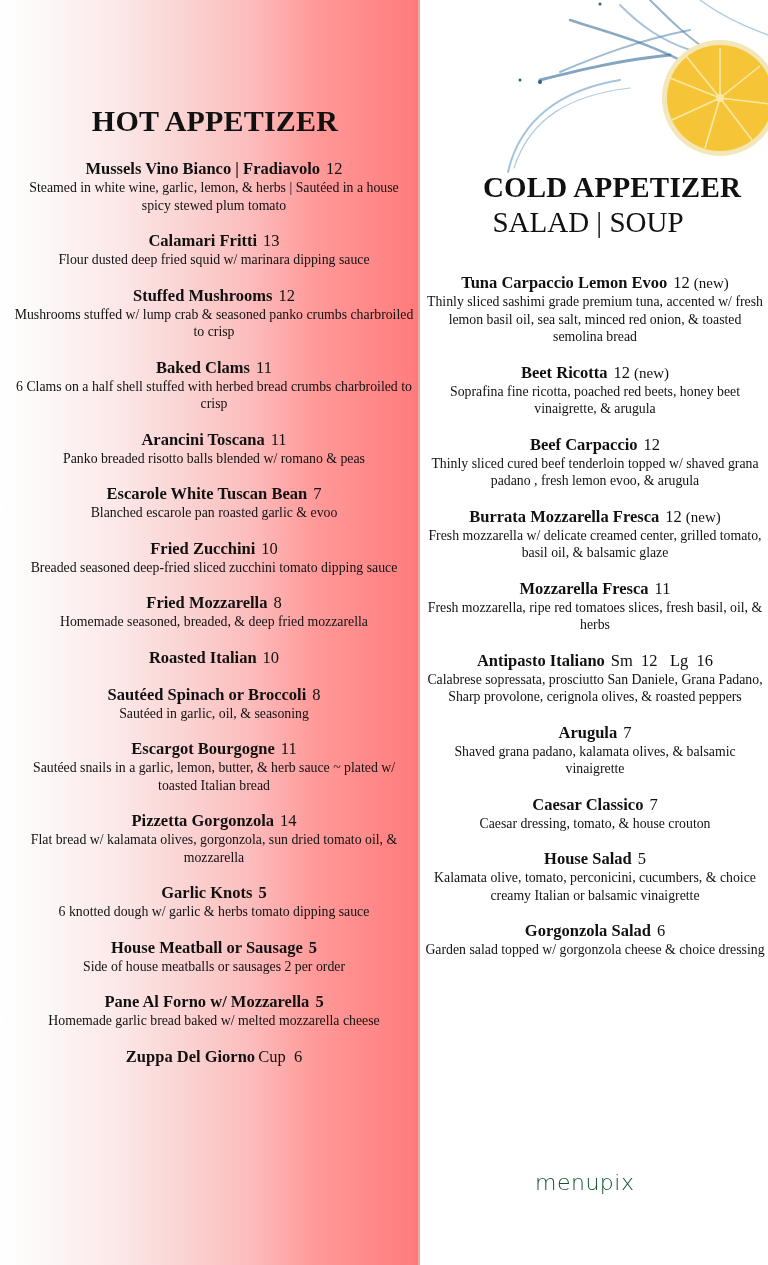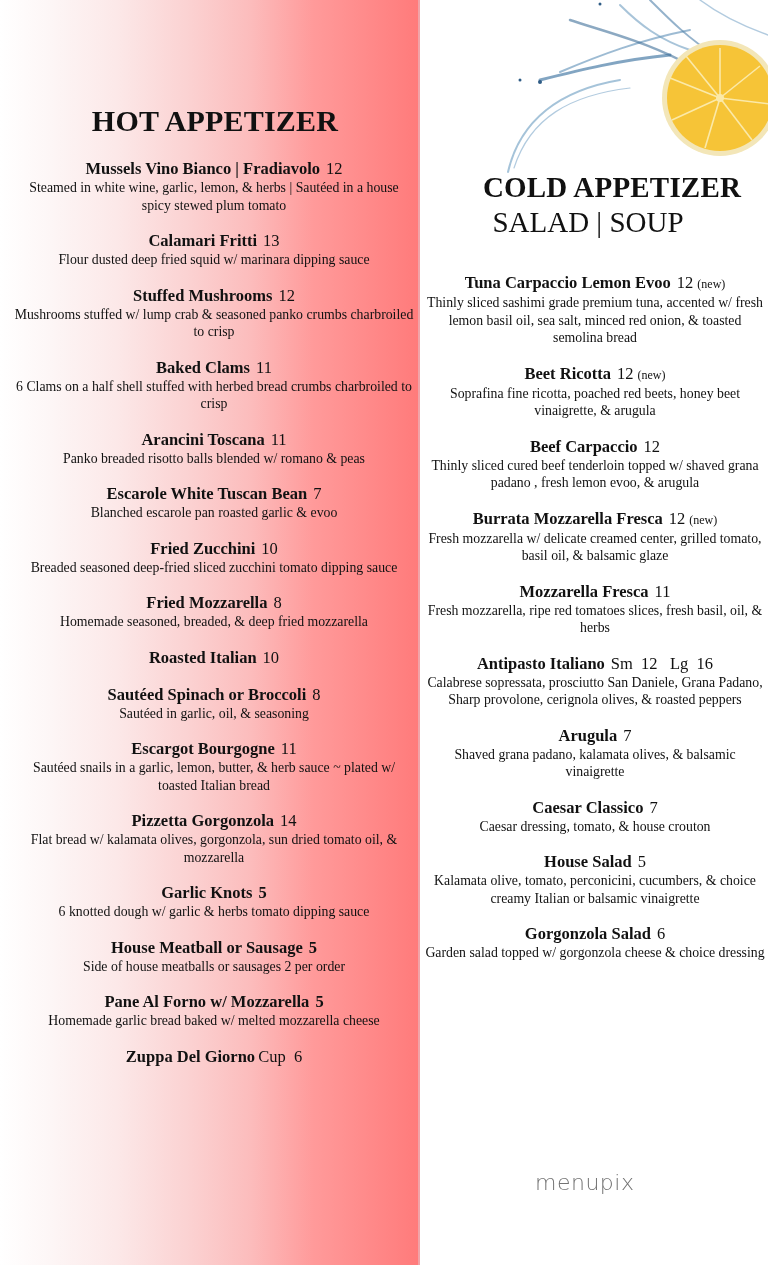--- a/index.html
+++ b/index.html
@@ -16,26 +16,26 @@
   .cold-sub { position:absolute; left:428px; width:320px; top:206px; font-size:29px; font-weight:normal; text-align:center; }
 
   .items { position:absolute; text-align:center; }
   .hot-items { left:14px; width:400px; top:142px; }
   .cold-items { left:424px; width:342px; top:256px; }
   .item { margin-bottom:9.5px;margin-top:17px; }
   .item-head { font-size:16.5px; line-height:20px; }
   .item-name { font-weight:bold; }
   .item-price { font-weight:normal; margin-left:6px; }
   .item-price.bold { font-weight:bold; }
-  .item-extra { font-weight:normal; font-size:12px; margin-left:4px; }
+  .item-extra { font-weight:normal; font-size:15px; margin-left:4px; }
   .item-desc { font-size:13.8px; line-height:17.5px; }
 
   .splash { position:absolute; left:500px; top:0; width:268px; height:175px; }
   .watermark { position:absolute; left:535px; top:1170px; font-family:"DejaVu Sans", sans-serif; font-size:22px;
-    color:#737373; letter-spacing:0.5px; font-weight:300; }
+    color:#14532d; letter-spacing:0.5px; font-weight:300; }
 </style>
 </head>
 <body>
 
 <div class="left-panel"></div>
 <div class="right-panel"></div>
 
 <svg class="splash" viewBox="0 0 268 175" xmlns="http://www.w3.org/2000/svg">
   <g fill="none" stroke="#7fa9c9" stroke-linecap="round">
     <path d="M8 172 C 20 120, 60 90, 120 80" stroke-width="2" opacity="0.7"></path>

